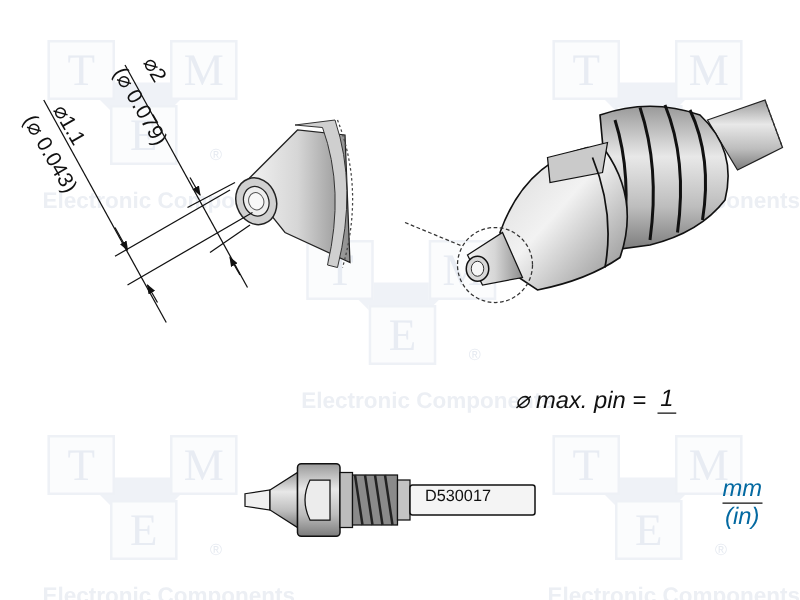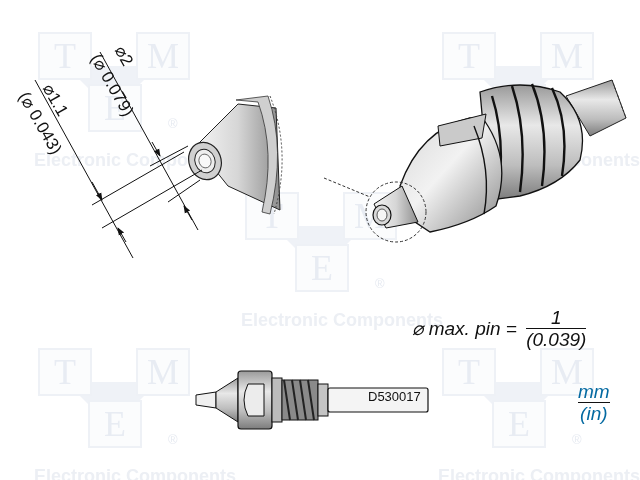--- a/index.html
+++ b/index.html
@@ -14,21 +14,21 @@
   .wm .cap { position:absolute; left:-4px; top:118px; width:170px; font-size:18px; font-weight:bold; color:#eceff4; white-space:nowrap; }
   svg.draw { position:absolute; left:0; top:0; }
   .formula { position:absolute; left:412px; top:308px; font-style:italic; font-size:19px; color:#111; }
   .formula .frac { display:inline-block; vertical-align:middle; text-align:center; margin-left:4px; }
   .formula .num { display:block; border-bottom:1.5px solid #111; padding:0 2px; line-height:20px; }
   .formula .den { display:block; line-height:22px; }
   .units { position:absolute; left:578px; top:382px; font-style:italic; font-size:19px; color:#0369a1; text-align:center; }
   .units .num { display:block; border-bottom:1.5px solid #111; line-height:20px; }
   .units .den { display:block; line-height:22px; }
   .dimtxt { position:absolute; font-size:17px; color:#111; transform-origin:left top; white-space:nowrap; }
-  .partcode { position:absolute; left:340px; top:389px; font-size:13px; color:#111;margin-left:28px; }
+  .partcode { position:absolute; left:340px; top:389px; font-size:13px; color:#111; }
 </style>
 </head>
 <body>
 
 <div class="wm" style="left:38px;top:32px;">
   <div class="tri"></div>
   <div class="box b-t">T</div>
   <div class="box b-m">M</div>
   <div class="box b-e">E</div>
   <div class="reg">®</div>
@@ -148,21 +148,20 @@
 <div class="dimtxt" style="left:104px;top:50px;transform:rotate(60deg);">(⌀ 0.079)</div>
 <div class="dimtxt" style="left:56px;top:80px;transform:rotate(60deg);">
   <span>⌀</span><span>1.1</span>
 </div>
 <div class="dimtxt" style="left:32px;top:88px;transform:rotate(60deg);">(⌀ 0.043)</div>
 
 <div class="formula">
   <span>⌀ max. pin =</span>
   <span class="frac">
     <span class="num">1</span>
-    <span class="den">(0.039)</span>
   </span>
 </div>
 
 <div class="units">
   <span class="num">mm</span>
   <span class="den">(in)</span>
 </div>
 
 <div class="partcode">D530017</div>
 

